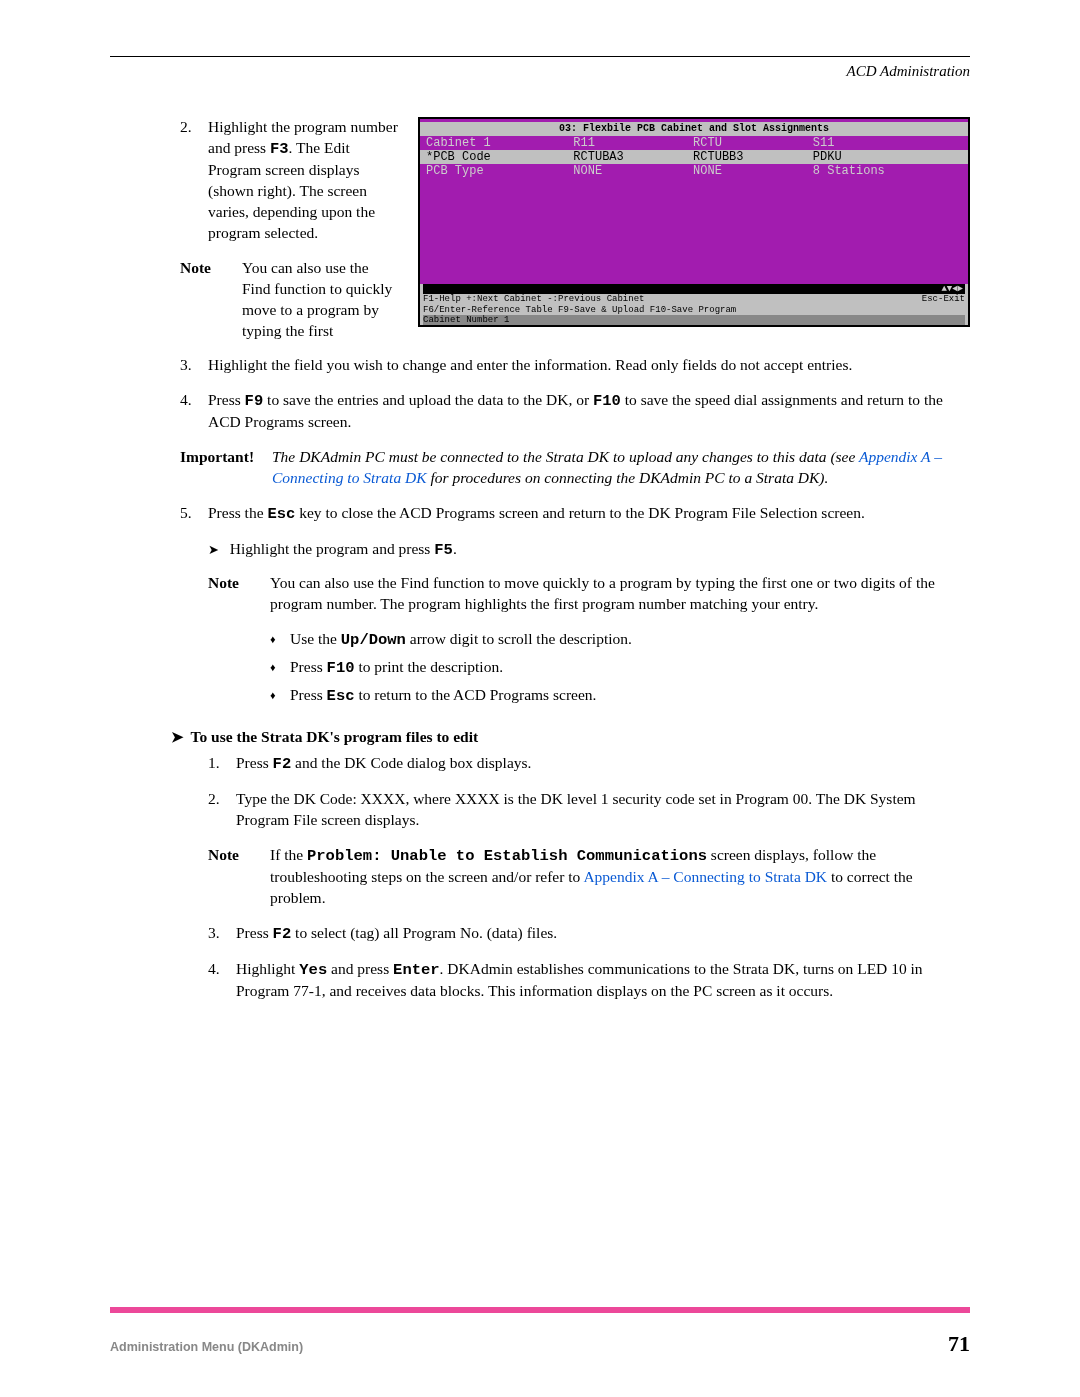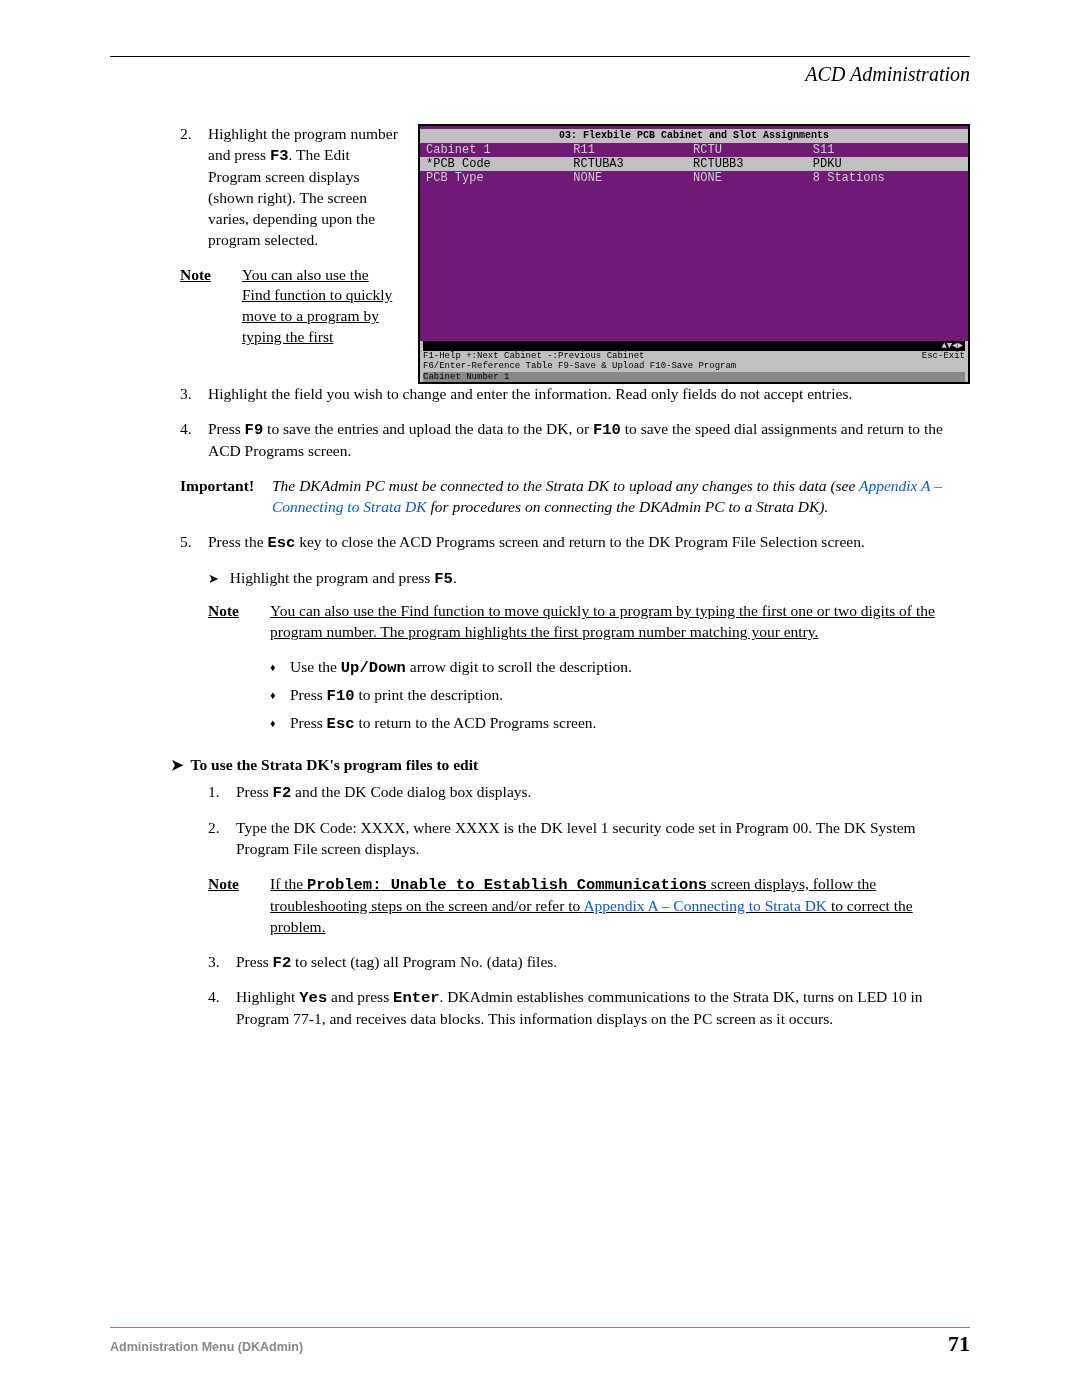--- a/index.html
+++ b/index.html
@@ -17,41 +17,40 @@
     padding: 56px 110px 40px 110px;
   }
   .hr-top {
     border: none;
     border-top: 1px solid #000;
     margin-bottom: 4px;
   }
   .header {
     text-align: right;
     font-style: italic;
-    font-size: 20px;
+    font-size: 15px;
     margin-bottom: 36px;
   }
   .content {
     margin-left: 70px;
   }
   .step-row {
     display: flex;
     margin-bottom: 14px;
   }
   .step-num {
     width: 28px;
     flex-shrink: 0;
   }
   .step-text {
     flex: 1;
   }
   .note-row {
     display: flex;
     margin-bottom: 14px;
-    text-decoration: underline;
   }
   .note-label {
     width: 62px;
     font-weight: bold;
     flex-shrink: 0;
   }
   .note-text { flex: 1; }
   .important-row {
     display: flex;
     margin-bottom: 14px;
@@ -108,27 +107,27 @@
     display: flex;
     gap: 18px;
     margin-bottom: 0;
   }
   .float-left {
     width: 220px;
     flex-shrink: 0;
   }
   .screenshot {
     flex: 1;
-    background: #701a75;
+    background: #a21caf;
     border: 2px solid #000;
     font-family: 'Courier New', monospace;
     font-size: 10px;
     line-height: 1.18;
     color: #ccc;
-    height: 260px;
+    height: 210px;
     position: relative;
   }
   .scr-title {
     background: #c0c0c0;
     color: #000;
     text-align: center;
     font-weight: bold;
     padding: 1px 0;
   }
   .scr-table {
@@ -152,22 +151,22 @@
     font-size: 9px;
     line-height: 1.15;
   }
   .scr-foot .rline { display:flex; justify-content: space-between; }
   .scr-pad { padding: 0 4px; }
   .footer {
     position: absolute;
     bottom: 38px;
     left: 110px;
     right: 110px;
-    border-top: 1px solid #ec4899;
-    padding-top: 1px;
+    border-top: 6px solid #ec4899;
+    padding-top: 16px;
     display: flex;
     justify-content: space-between;
     align-items: baseline;
   }
   .footer-left {
     font-family: Arial, Helvetica, sans-serif;
     font-weight: bold;
     font-size: 12.5px;
     color: #888;
   }

